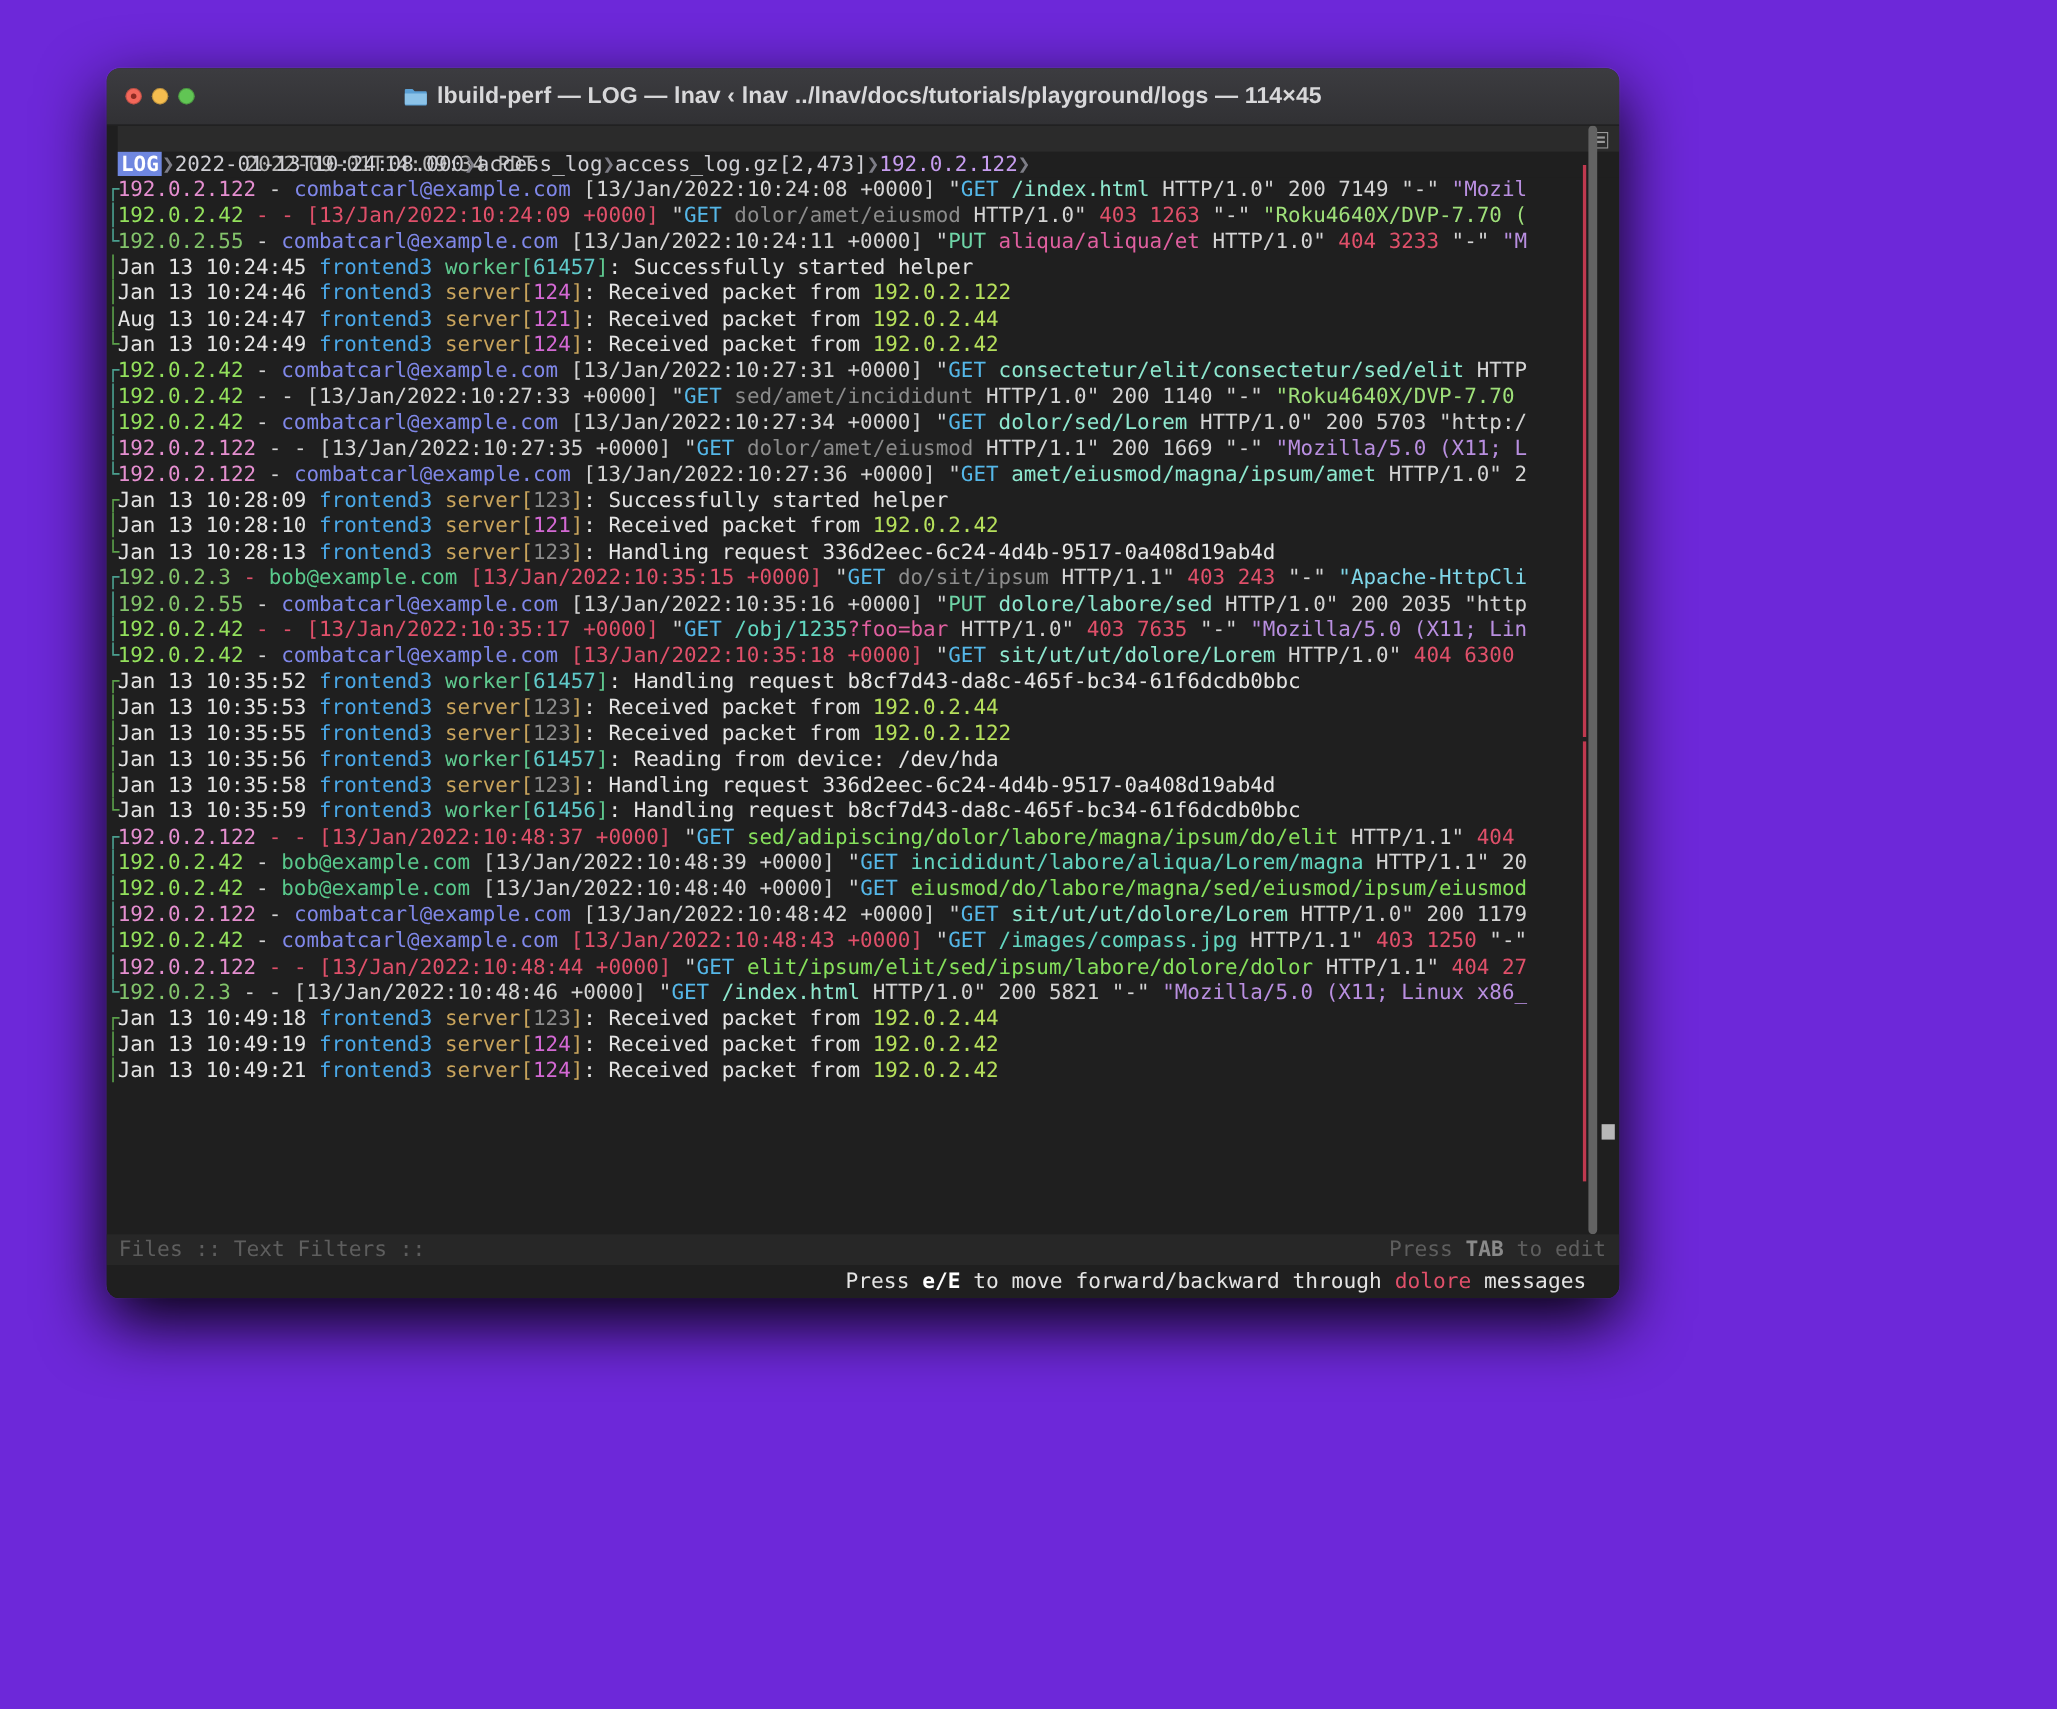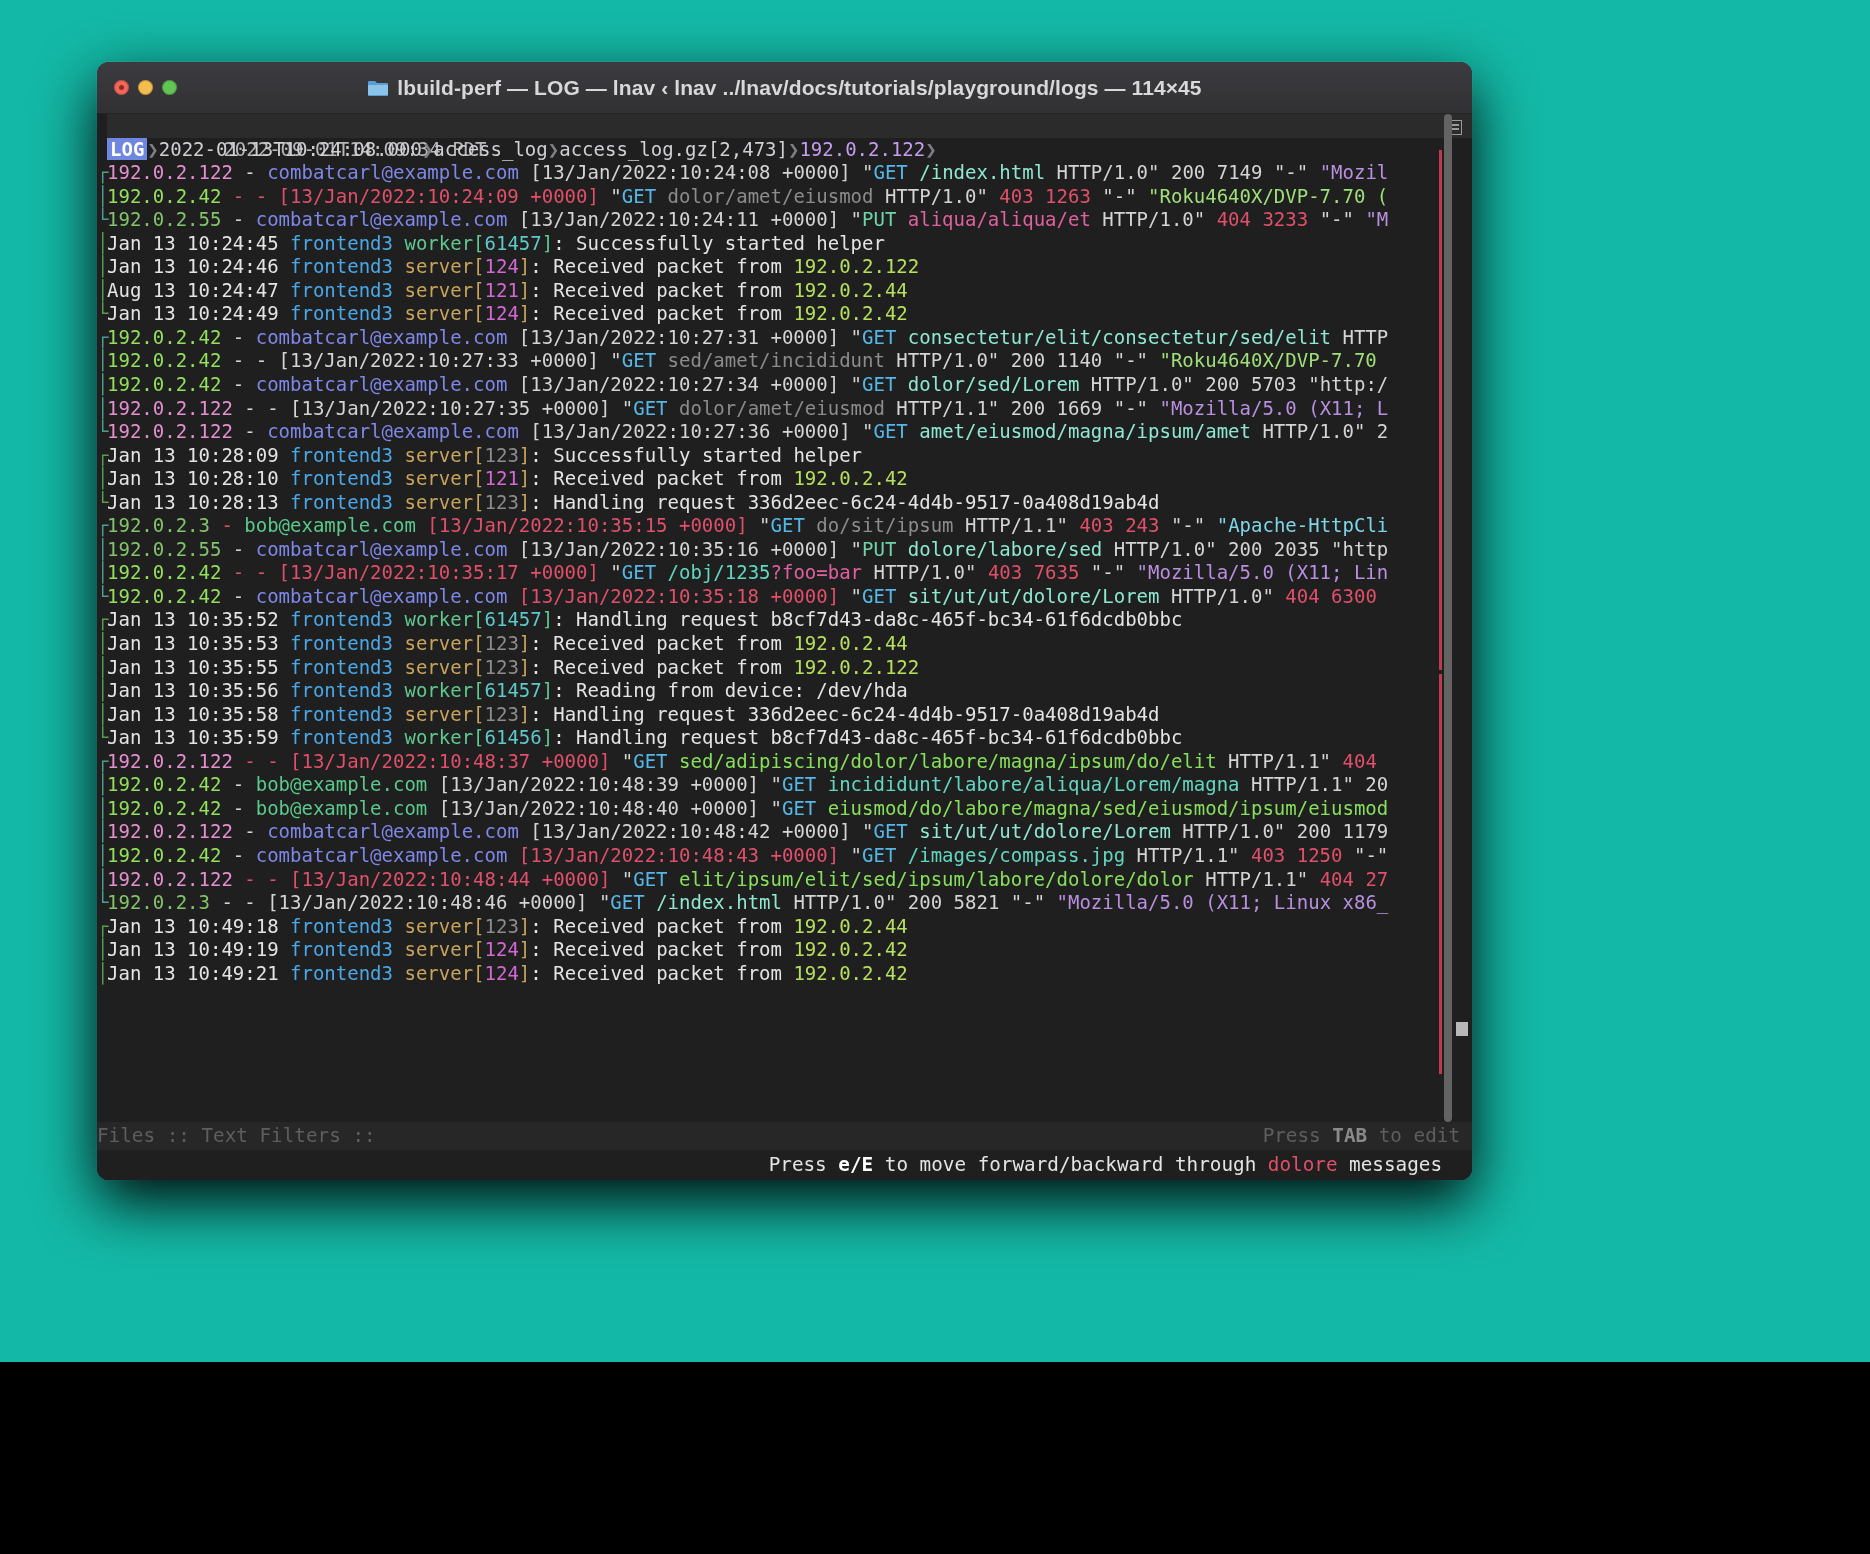--- a/index.html
+++ b/index.html
@@ -6,22 +6,22 @@
     margin: 0; padding: 0;
     background: #000;
     width: 1870px; height: 1554px;
     overflow: hidden;
   }
   body {
     font-family: "DejaVu Sans Mono", "Liberation Mono", monospace;
   }
   #root {
     position: relative;
-    width: 1870px; height: 1362px;
-    background: #14b8a6;
+    width: 1870px; height: 1554px;
+    background: #6d28d9;
   }
 
   
   .window {
     position: absolute;
     left: 97px; top: 62px;
     width: 1375px; height: 1118px;
     border-radius: 12px;
     background: #2a2a2c;
     box-shadow: 0 22px 60px rgba(0,0,0,0.95),
@@ -197,20 +197,21 @@
   .bot {
     flex: 0 0 auto;
     background: #1f1f1f;
   }
   .bar-filters {
     height: 28px;
     background: #272727;
     color: #5e5e5e;
     font-size: 19.3px;
     line-height: 28px;
+    padding-left: 11px;
     white-space: pre;
     display: flex;
     justify-content: space-between;
   }
   .bar-filters .right { padding-right: 12px; color:#5e5e5e; }
   .bar-filters .right b { color:#8a8a8a; font-weight:bold; }
 
   .bar-status {
     height: 29px;
     background: #3a3a3a;

